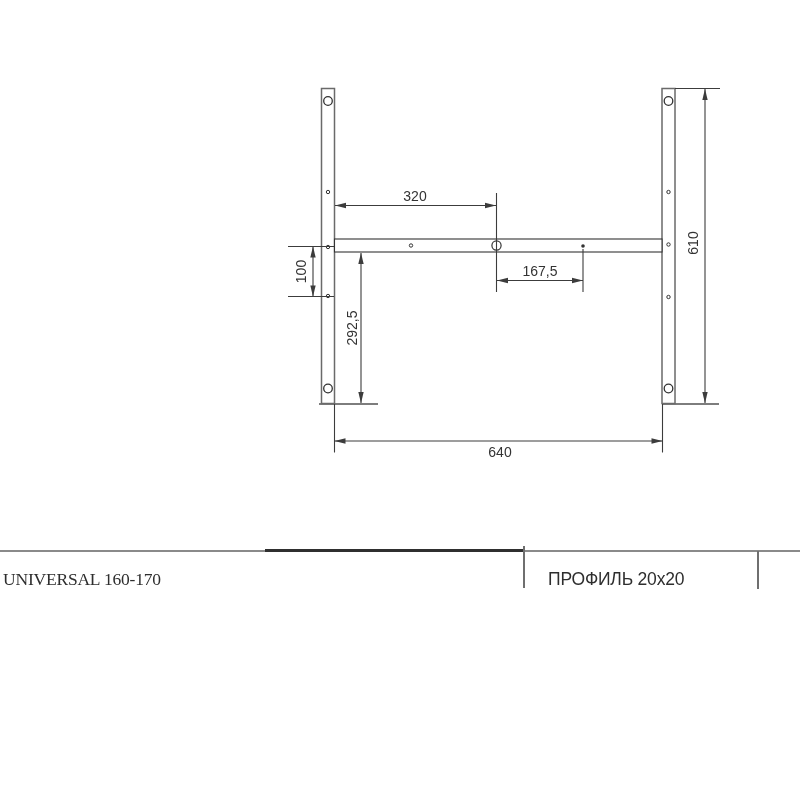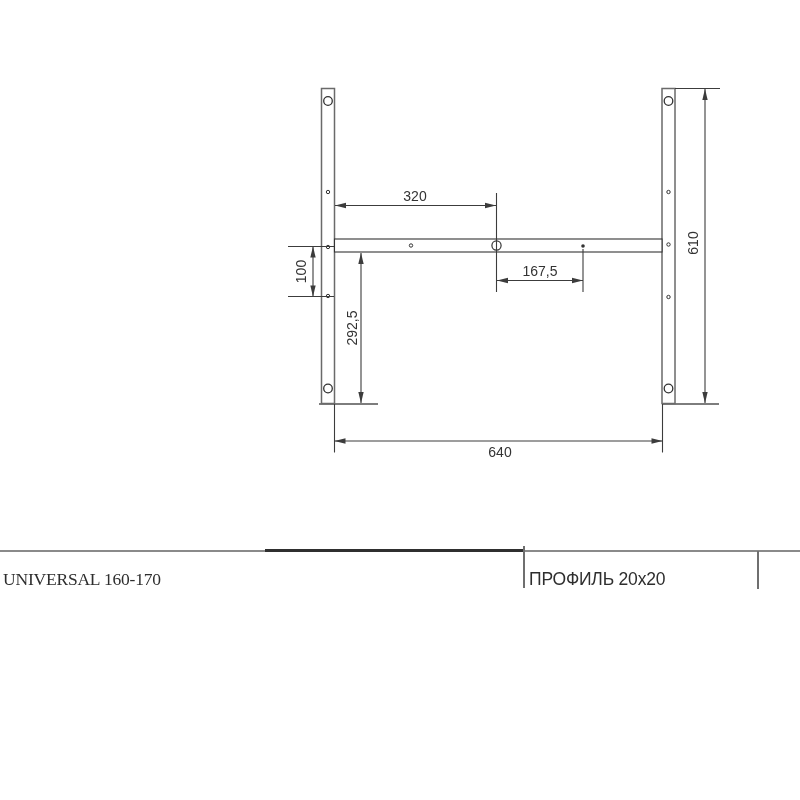--- a/index.html
+++ b/index.html
@@ -110,15 +110,15 @@
   </svg>
 
   <div class="titleblock-rule rule-gray" style="left:0; width:265px;"></div>
   <div class="titleblock-rule rule-dark" style="left:265px; width:258px;"></div>
   <div class="titleblock-rule rule-gray" style="left:523px; width:277px;"></div>
 
   <div class="titleblock-divider" style="left:523px; top:546px; height:42px;"></div>
   <div class="titleblock-divider" style="left:757px; top:551px; height:38px;"></div>
 
   <div class="titleblock-label" style="left:3px;font-family:Liberation Serif, serif;">UNIVERSAL 160-170</div>
-  <div class="titleblock-label" style="left:529px;">ПРОФИЛЬ 20x20</div>
+  <div class="titleblock-label" style="left:548px;">ПРОФИЛЬ 20x20</div>
 
 </div>
 
 </body></html>

